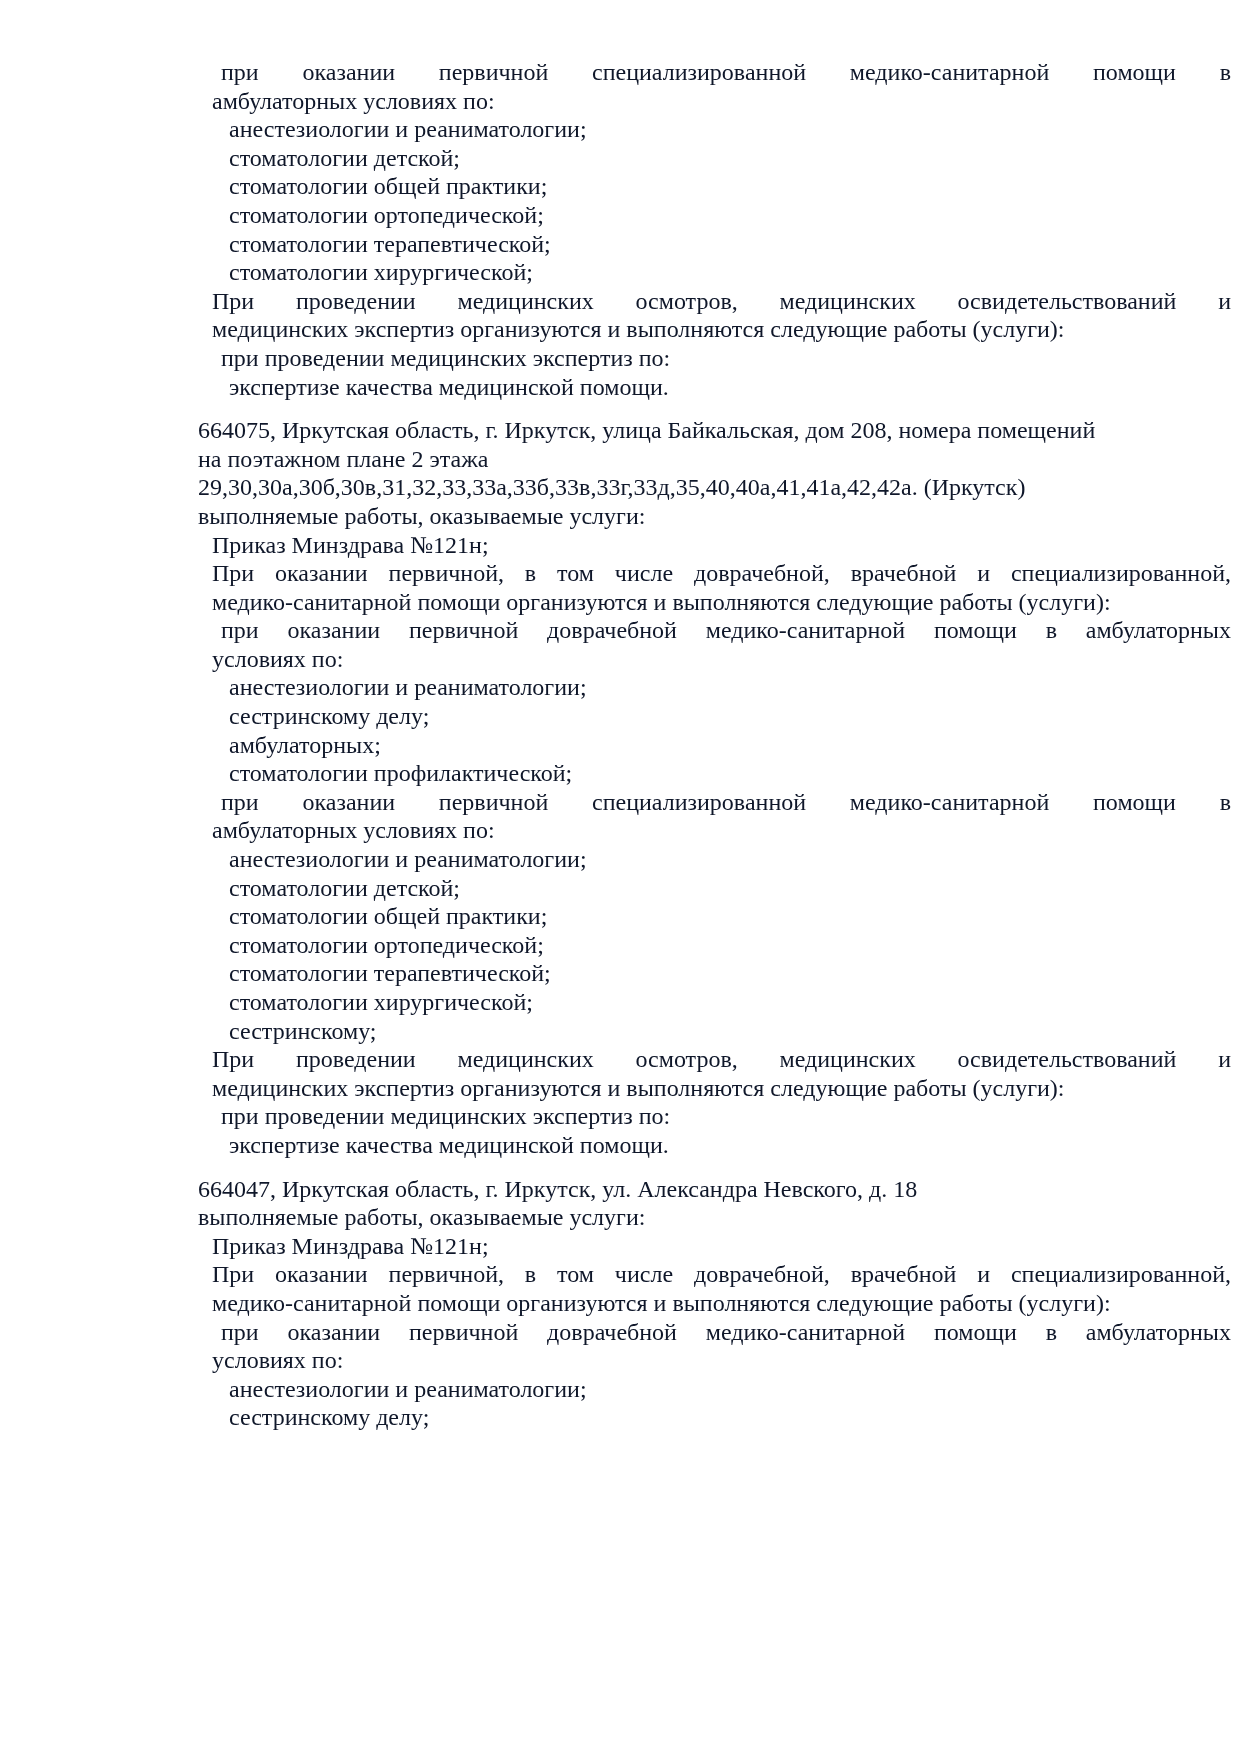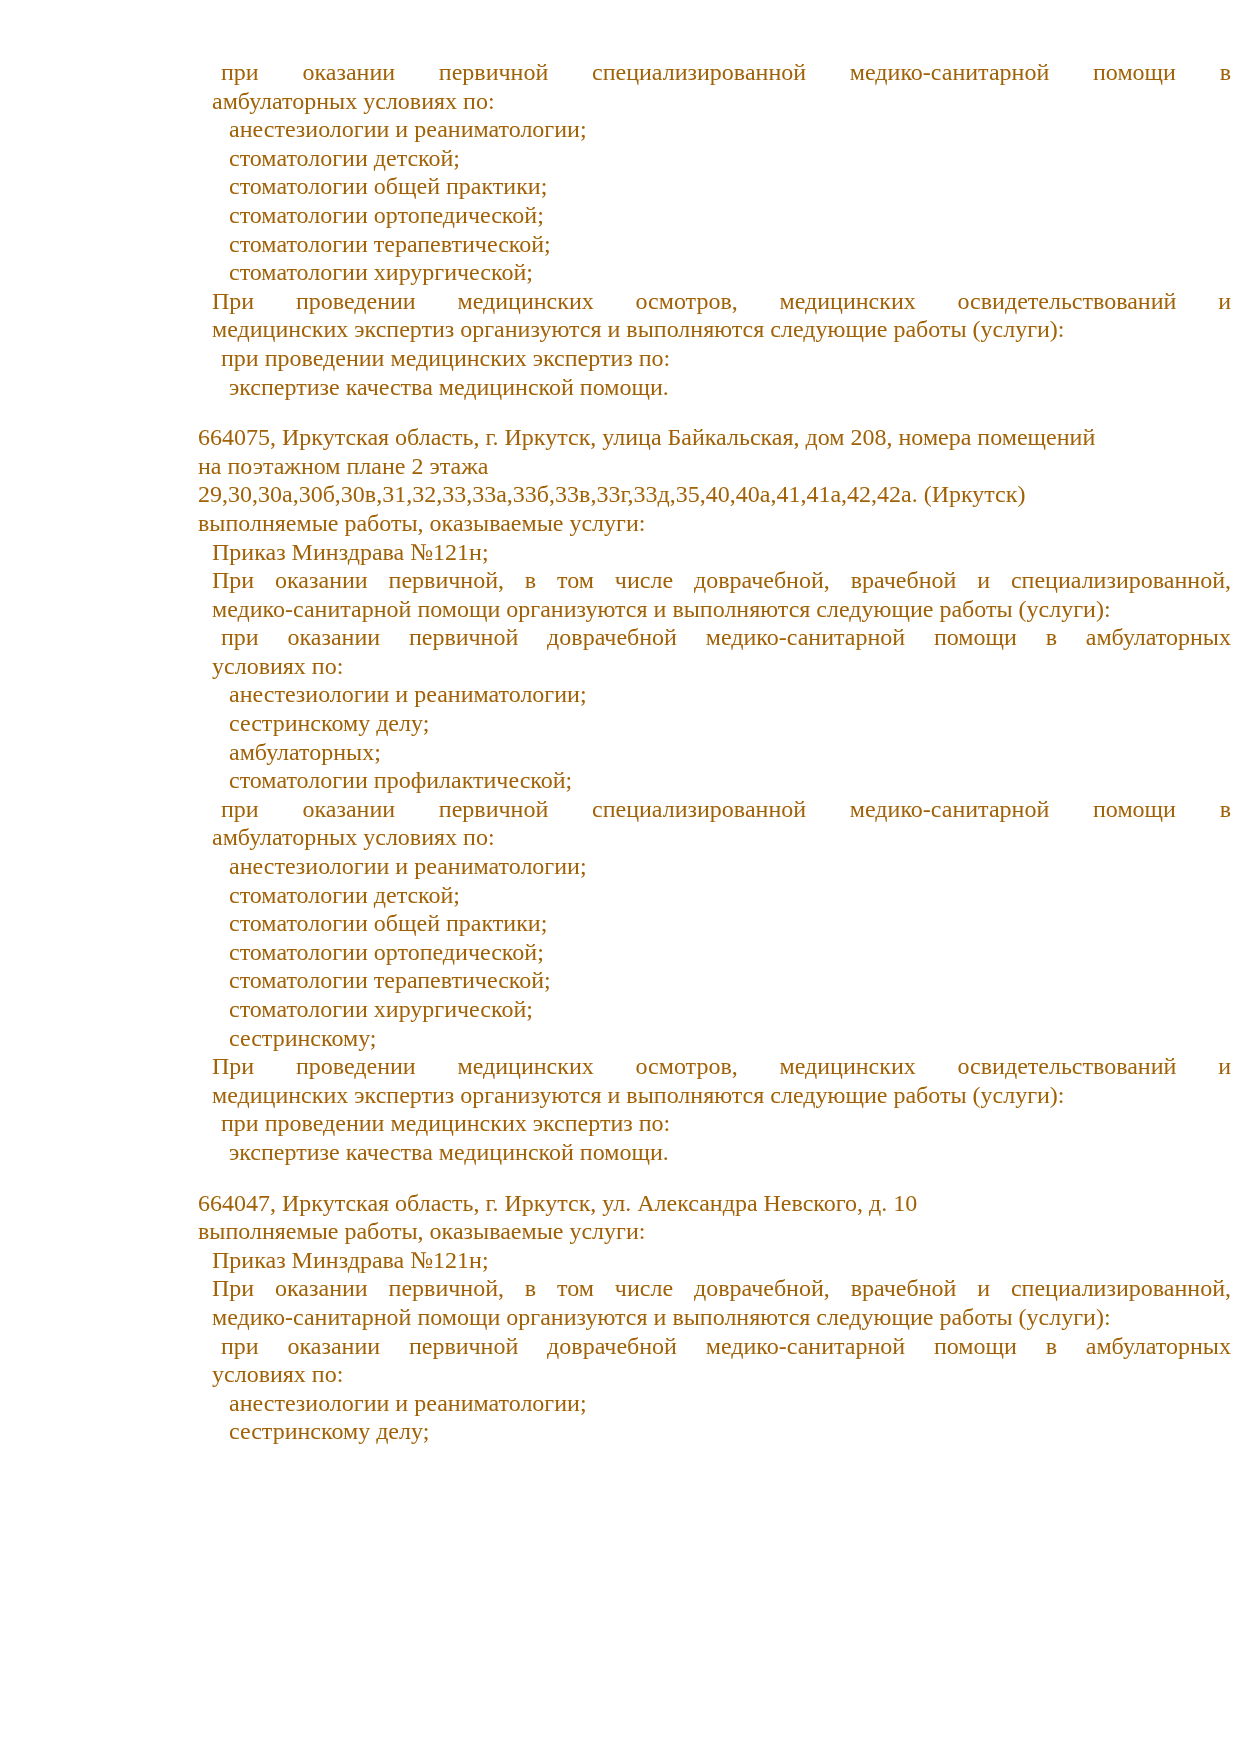--- a/index.html
+++ b/index.html
@@ -9,29 +9,29 @@
   }
   .page {
     position: relative;
     width: 1241px;
     height: 1755px;
     background: #ffffff;
     overflow: hidden;
     font-family: "Liberation Serif", "DejaVu Serif", serif;
     font-size: 24px;
     line-height: 28.6px;
-    color: #a16207;
+    color: #0f172a;
     -webkit-font-smoothing: antialiased;
   }
   .doc {
     padding-top: 58px;
     margin-left: 198px;
     width: 1033px;
   }
-  .block + .block { margin-top: 22px; }
+  .block + .block { margin-top: 15px; }
   .line { white-space: nowrap; }
   .line.i0 { margin-left: 0; }
   .line.i1 { margin-left: 14px; }
   .line.i2 { margin-left: 23px; }
   .line.i3 { margin-left: 31px; }
   .line.j {
     white-space: normal;
     text-align: justify;
     text-align-last: justify;
     overflow: hidden;
@@ -79,21 +79,21 @@
         <div class="line i3">стоматологии ортопедической;</div>
         <div class="line i3">стоматологии терапевтической;</div>
         <div class="line i3">стоматологии хирургической;</div>
         <div class="line i3">сестринскому;</div>
         <div class="line i1 j">При проведении медицинских осмотров, медицинских освидетельствований и</div>
         <div class="line i1">медицинских экспертиз организуются и выполняются следующие работы (услуги):</div>
         <div class="line i2">при проведении медицинских экспертиз по:</div>
         <div class="line i3">экспертизе качества медицинской помощи.</div>
       </section>
     <section class="block">
-        <div class="line i0">664047, Иркутская область, г. Иркутск, ул. Александра Невского, д. 10</div>
+        <div class="line i0">664047, Иркутская область, г. Иркутск, ул. Александра Невского, д. 18</div>
         <div class="line i0">выполняемые работы, оказываемые услуги:</div>
         <div class="line i1">Приказ Минздрава №121н;</div>
         <div class="line i1 j">При оказании первичной, в том числе доврачебной, врачебной и специализированной,</div>
         <div class="line i1">медико-санитарной помощи организуются и выполняются следующие работы (услуги):</div>
         <div class="line i2 j">при оказании первичной доврачебной медико-санитарной помощи в амбулаторных</div>
         <div class="line i1">условиях по:</div>
         <div class="line i3">анестезиологии и реаниматологии;</div>
         <div class="line i3">сестринскому делу;</div>
       </section>
   </div>

